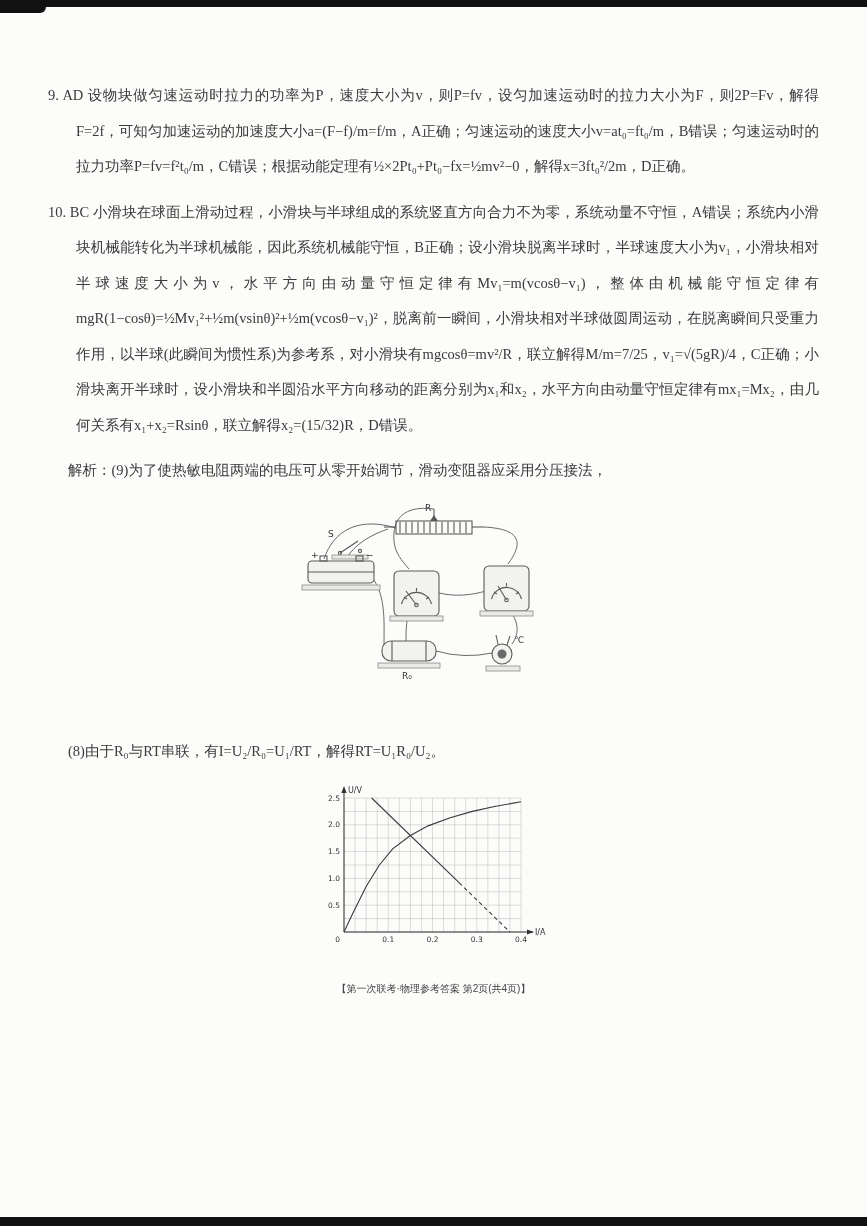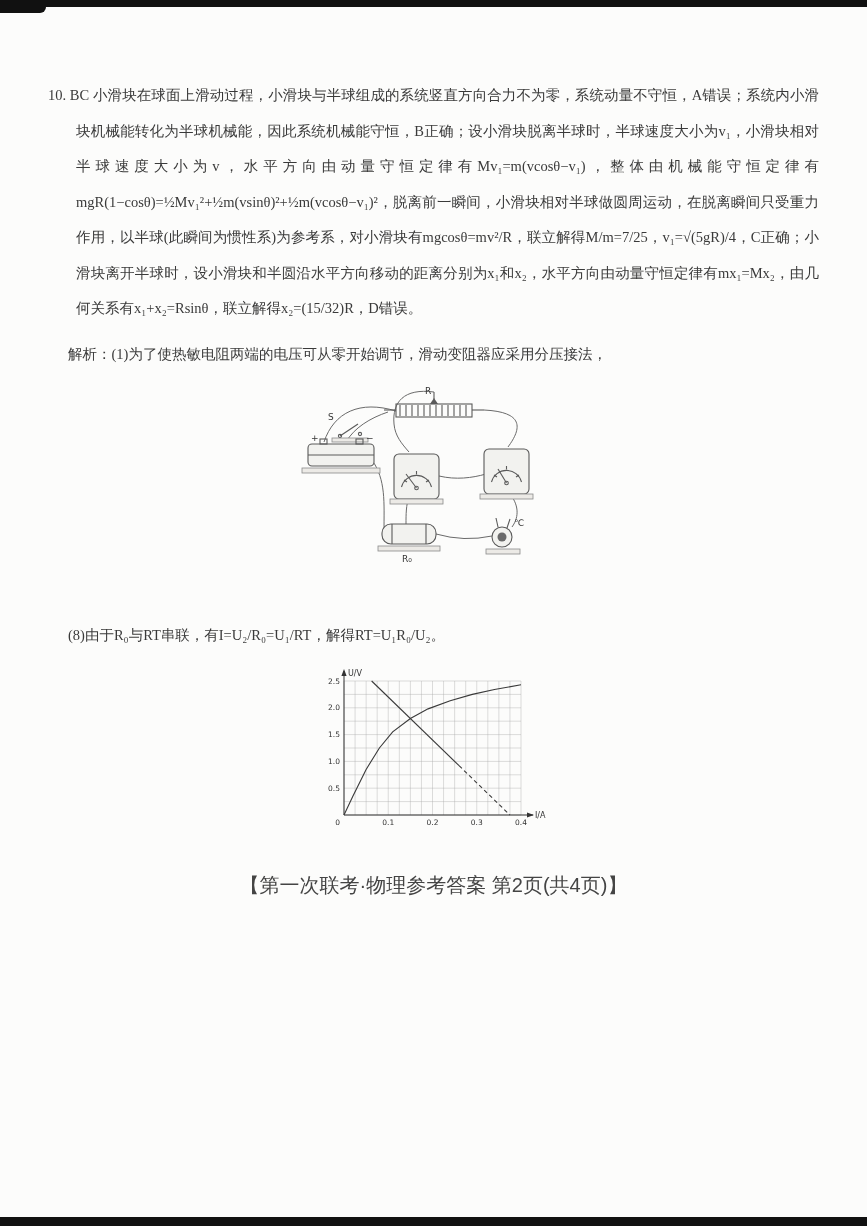--- a/index.html
+++ b/index.html
@@ -18,46 +18,47 @@
   .scan-blob{position:absolute;top:0;left:0;width:46px;height:13px;background:#111;border-radius:0 0 6px 0;}
   .content{padding:78px 48px 0 48px;font-size:14.5px;line-height:2.45;text-align:justify;}
   .para{margin:0 0 10px 0;}
   .hang{padding-left:28px;text-indent:-28px;}
   .indent1{margin-left:20px;}
   .answers-line{margin-top:14px;}
   .figure{text-align:center;margin:12px 0 10px 0;}
   .figure svg{display:inline-block;}
   .footer{
     text-align:center;
-    font-size:20px;
+    font-size:10px;
     margin:10px 0 0 0;
     color:#444;
     font-family:"Liberation Sans","DejaVu Sans",sans-serif;
   }
   svg text{font-family:"DejaVu Sans","Liberation Sans",sans-serif;}
   .comp{stroke:#5a5a5a;fill:none;stroke-width:1.1;}
   .comp-fill{stroke:#5a5a5a;fill:#f2f2ef;stroke-width:1.1;}
   .wire{stroke:#6a6a6a;fill:none;stroke-width:1;}
   .base{stroke:#8a8a8a;fill:#eceae6;stroke-width:0.8;}
   .lbl{fill:#333;font-size:9px;}
 </style>
 </head>
 <body>
 
 <div class="page">
   <div class="scan-bar top"></div>
   <div class="scan-blob"></div>
 
   <div class="content">
 
+    <p class="para hang">9. AD 设物块做匀速运动时拉力的功率为P，速度大小为v，则P=fv，设匀加速运动时的拉力大小为F，则2P=Fv，解得F=2f，可知匀加速运动的加速度大小a=(F−f)/m=f/m，A正确；匀速运动的速度大小v=at₀=ft₀/m，B错误；匀速运动时的拉力功率P=fv=f²t₀/m，C错误；根据动能定理有½×2Pt₀+Pt₀−fx=½mv²−0，解得x=3ft₀²/2m，D正确。</p>
 
     <p class="para hang">10. BC 小滑块在球面上滑动过程，小滑块与半球组成的系统竖直方向合力不为零，系统动量不守恒，A错误；系统内小滑块机械能转化为半球机械能，因此系统机械能守恒，B正确；设小滑块脱离半球时，半球速度大小为v₁，小滑块相对半球速度大小为v，水平方向由动量守恒定律有Mv₁=m(vcosθ−v₁)，整体由机械能守恒定律有mgR(1−cosθ)=½Mv₁²+½m(vsinθ)²+½m(vcosθ−v₁)²，脱离前一瞬间，小滑块相对半球做圆周运动，在脱离瞬间只受重力作用，以半球(此瞬间为惯性系)为参考系，对小滑块有mgcosθ=mv²/R，联立解得M/m=7/25，v₁=√(5gR)/4，C正确；小滑块离开半球时，设小滑块和半圆沿水平方向移动的距离分别为x₁和x₂，水平方向由动量守恒定律有mx₁=Mx₂，由几何关系有x₁+x₂=Rsinθ，联立解得x₂=(15/32)R，D错误。</p>
 
 
-    <p class="para indent1">解析：(1)为了使热敏电阻两端的电压可从零开始调节，滑动变阻器应采用分压接法，</p>
+    <p class="para indent1">解析：(9)为了使热敏电阻两端的电压可从零开始调节，滑动变阻器应采用分压接法，</p>
 
     <div class="figure">
       <svg id="circuit-svg" viewBox="0 0 300 210" width="300" height="210">
 
         <path class="wire" d="M112 27 C 76 16, 50 28, 40 58"></path>
         <path class="wire" d="M150 8 C 120 4, 108 18, 110 40 C 111 52, 118 60, 125 68"></path>
         <path class="wire" d="M200 26 C 240 28, 238 44, 224 63"></path>
         <path class="wire" d="M88 76 C 102 96, 100 118, 100 148"></path>
         <path class="wire" d="M155 92 C 172 96, 188 94, 202 90"></path>
         <path class="wire" d="M125 112 C 122 122, 122 130, 122 140"></path>

